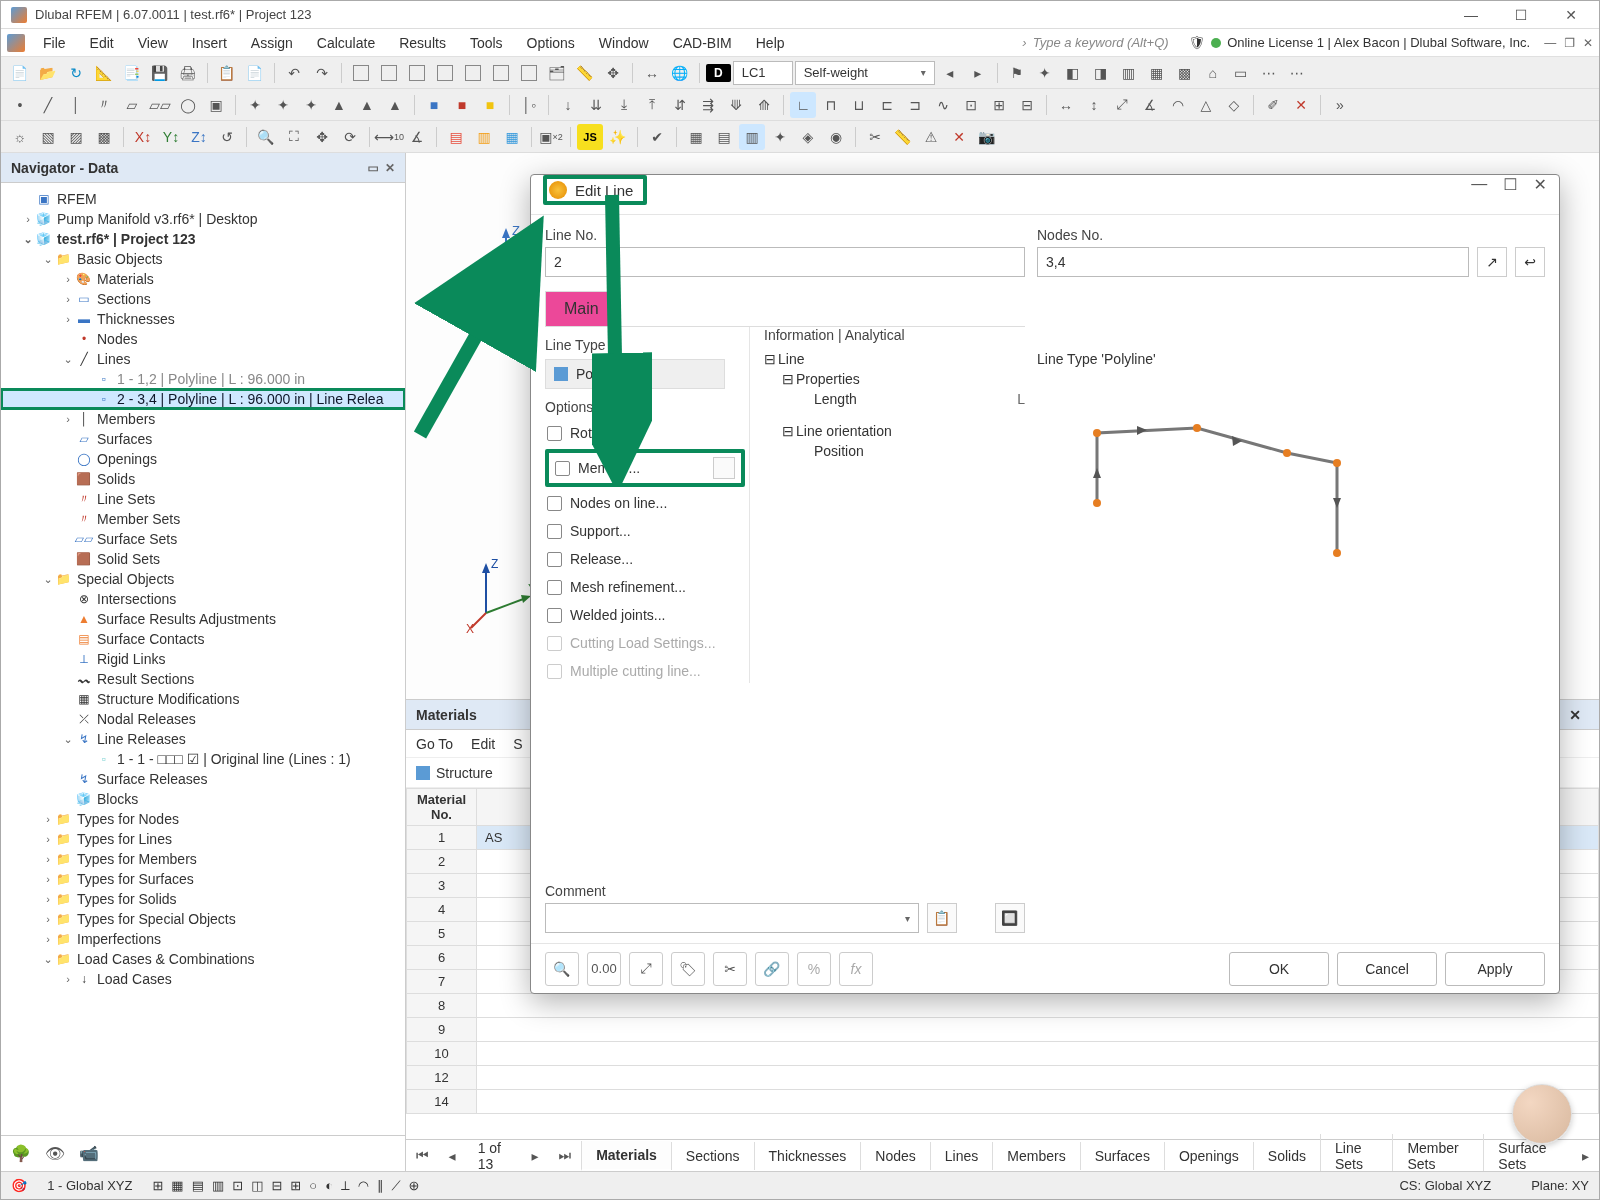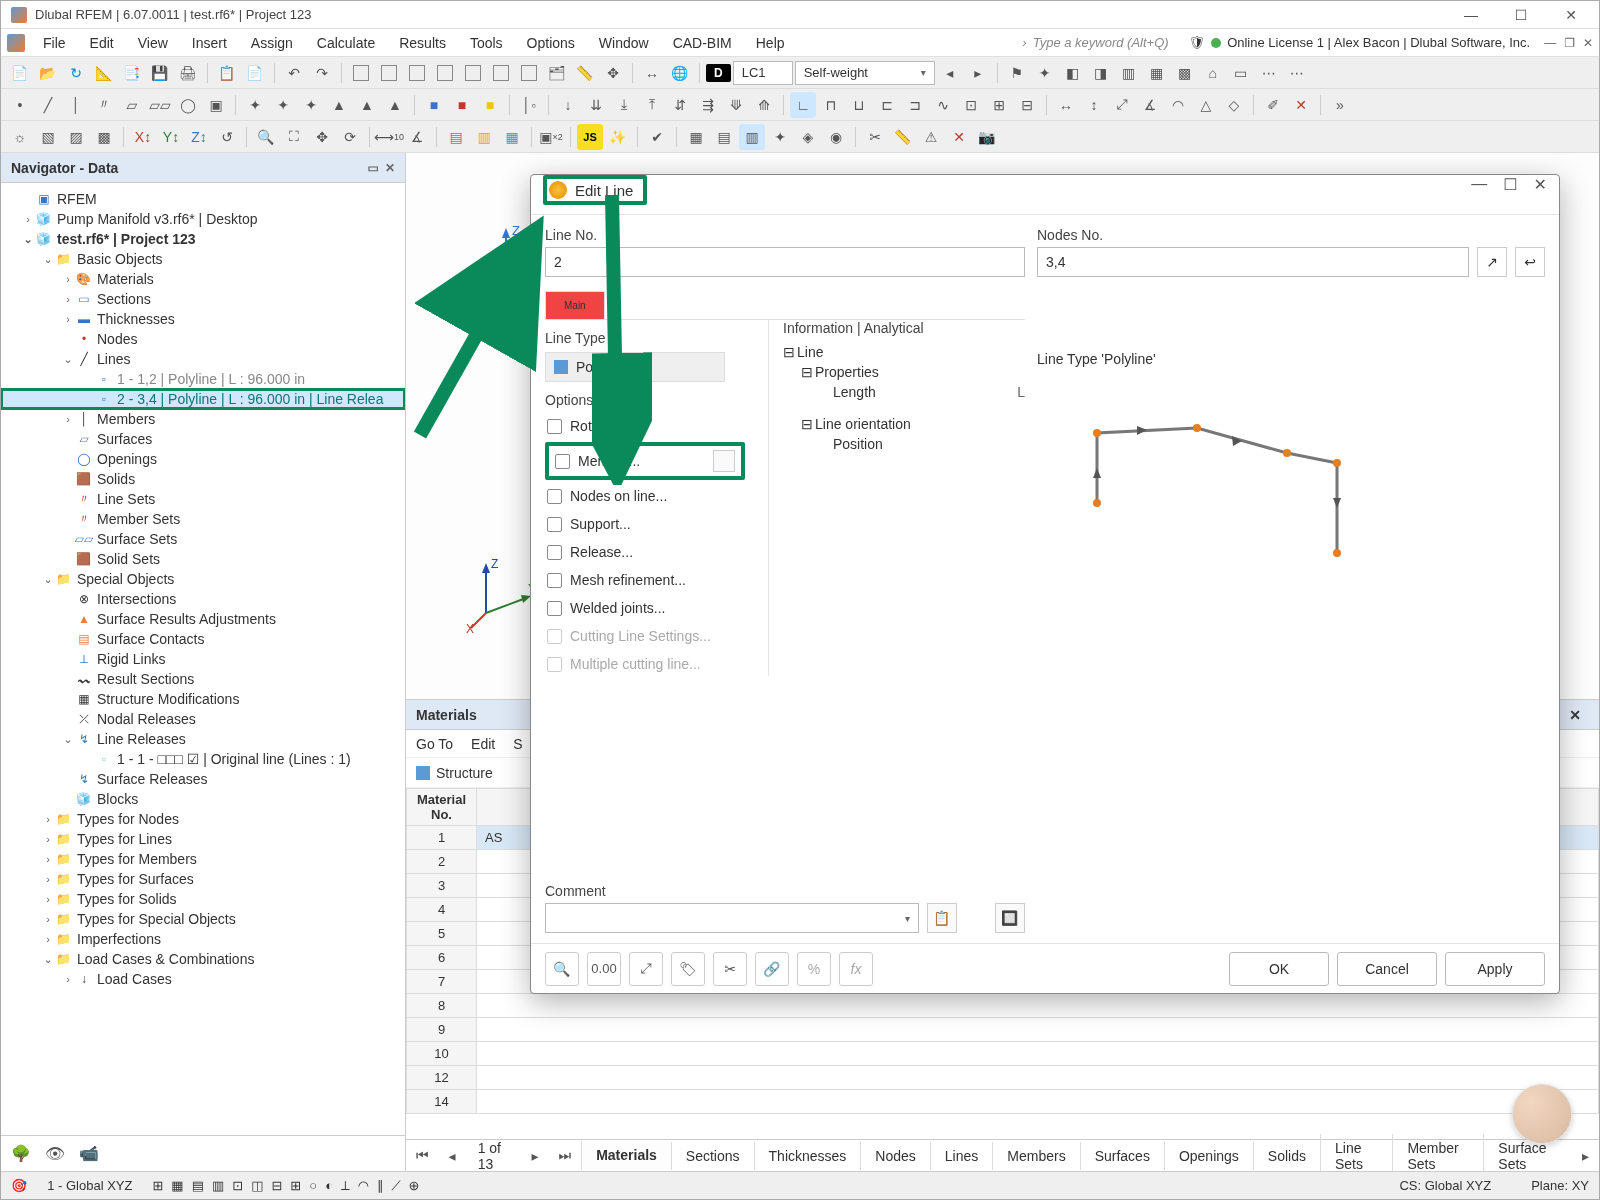--- a/index.html
+++ b/index.html
@@ -87,21 +87,21 @@
 .dialog .dtitle .dctrls { margin-left: auto; display: flex; gap: 16px; color: #555; font-size: 16px; }
 .dialog .dtitle .green-box { border: 4px solid #0a8a5a; padding: 2px 10px 2px 2px; display: inline-flex; align-items: center; border-radius: 2px; }
 .dialog-body { flex: 1; display: flex; gap: 12px; padding: 12px 14px 0; overflow: hidden; }
 .dlg-col { display: flex; flex-direction: column; }
 .dlg-col.left { width: 480px; }
 .dlg-col.right { flex: 1; }
 .dlg-label { font-size: 14px; color: #444; margin-bottom: 4px; }
 .dlg-input { height: 30px; border: 1px solid #bbb; background: #fff; padding: 0 8px; font-size: 14px; display: flex; align-items: center; }
 .dlg-row { display: flex; gap: 8px; align-items: center; }
 .dlg-tabs { margin-top: 14px; display: flex; border-bottom: 1px solid #ddd; }
-.dlg-tabs .tab { padding: 8px 18px; background: #ef4444; border: 1px solid #ddd; border-bottom: none; font-size: 10px; }
+.dlg-tabs .tab { padding: 8px 18px; background: #ec4899; border: 1px solid #ddd; border-bottom: none; font-size: 16px; }
 .dlg-section-title { font-size: 14px; color: #444; margin: 10px 0 6px; }
 .dlg-type { height: 30px; background: #efefef; border: 1px solid #ddd; display: flex; align-items: center; padding: 0 8px; gap: 8px; font-size: 14px; width: 180px; }
 .dlg-type .sw { width: 14px; height: 14px; background: #5b9bd5; }
 .dlg-options { display: flex; flex-direction: column; gap: 4px; margin-top: 4px; }
 .dlg-opt { display: flex; align-items: center; gap: 8px; padding: 4px 2px; font-size: 14px; color: #333; }
 .dlg-opt.disabled { color: #aaa; }
 .dlg-opt .chk { width: 15px; height: 15px; border: 1px solid #888; border-radius: 2px; background: #fff; }
 .dlg-opt.green-box { border: 4px solid #0a8a5a; border-radius: 2px; padding: 4px 6px; }
 .dlg-opt .extra { margin-left: auto; width: 22px; height: 22px; border: 1px solid #ccc; background: #fafafa; }
 .info-panel { border-left: 1px solid #e5e5e5; padding-left: 14px; }
@@ -409,21 +409,21 @@
             <span>Lines</span>
           </div>
         <div class="node indent4" style="color:#888;">
             <span class="tw"></span>
             <span class="ic blue">▫</span>
             <span>1 - 1,2 | Polyline | L : 96.000 in</span>
           </div>
         <div class="node indent4 sel highlight-green">
             <span class="tw"></span>
             <span class="ic blue">▫</span>
-            <span style="color:#0f766e">2 - 3,4 | Polyline | L : 96.000 in | Line Relea</span>
+            <span style="color:#0f172a">2 - 3,4 | Polyline | L : 96.000 in | Line Relea</span>
           </div>
         <div class="node indent3">
             <span class="tw">›</span>
             <span class="ic">│</span>
             <span>Members</span>
           </div>
         <div class="node indent3">
             <span class="tw"></span>
             <span class="ic blue">▱</span>
             <span>Surfaces</span>
@@ -736,21 +736,21 @@
   <div class="dialog-body">
 
     <div class="dlg-col left">
       <div class="dlg-label">Line No.</div>
       <div class="dlg-input">
           <span>2</span>
         </div>
       <div class="dlg-tabs">
         <div class="tab">Main</div>
       </div>
-      <div style="display:flex;gap:23px;">
+      <div style="display:flex;gap:4px;">
         <div style="flex:0 0 200px;">
           <div class="dlg-section-title">Line Type</div>
           <div class="dlg-type">
             <span class="sw"></span>
             <span>Polyline</span>
           </div>
           <div class="dlg-section-title">Options</div>
           <div class="dlg-options">
             <div class="dlg-opt">
                 <span class="chk"></span>
@@ -776,21 +776,21 @@
             <div class="dlg-opt">
                 <span class="chk"></span>
                 <span>Mesh refinement...</span>
               </div>
             <div class="dlg-opt">
                 <span class="chk"></span>
                 <span>Welded joints...</span>
               </div>
             <div class="dlg-opt disabled">
                 <span class="chk" style="border-color:#ccc;"></span>
-                <span>Cutting Line Settings...</span>
+                <span>Cutting Load Settings...</span>
               </div>
             <div class="dlg-opt disabled">
                 <span class="chk" style="border-color:#ccc;"></span>
                 <span>Multiple cutting line...</span>
               </div>
           </div>
         </div>
         <div class="info-panel" style="flex:1;">
           <div class="info-header">Information | Analytical</div>
           <div class="info-tree">

